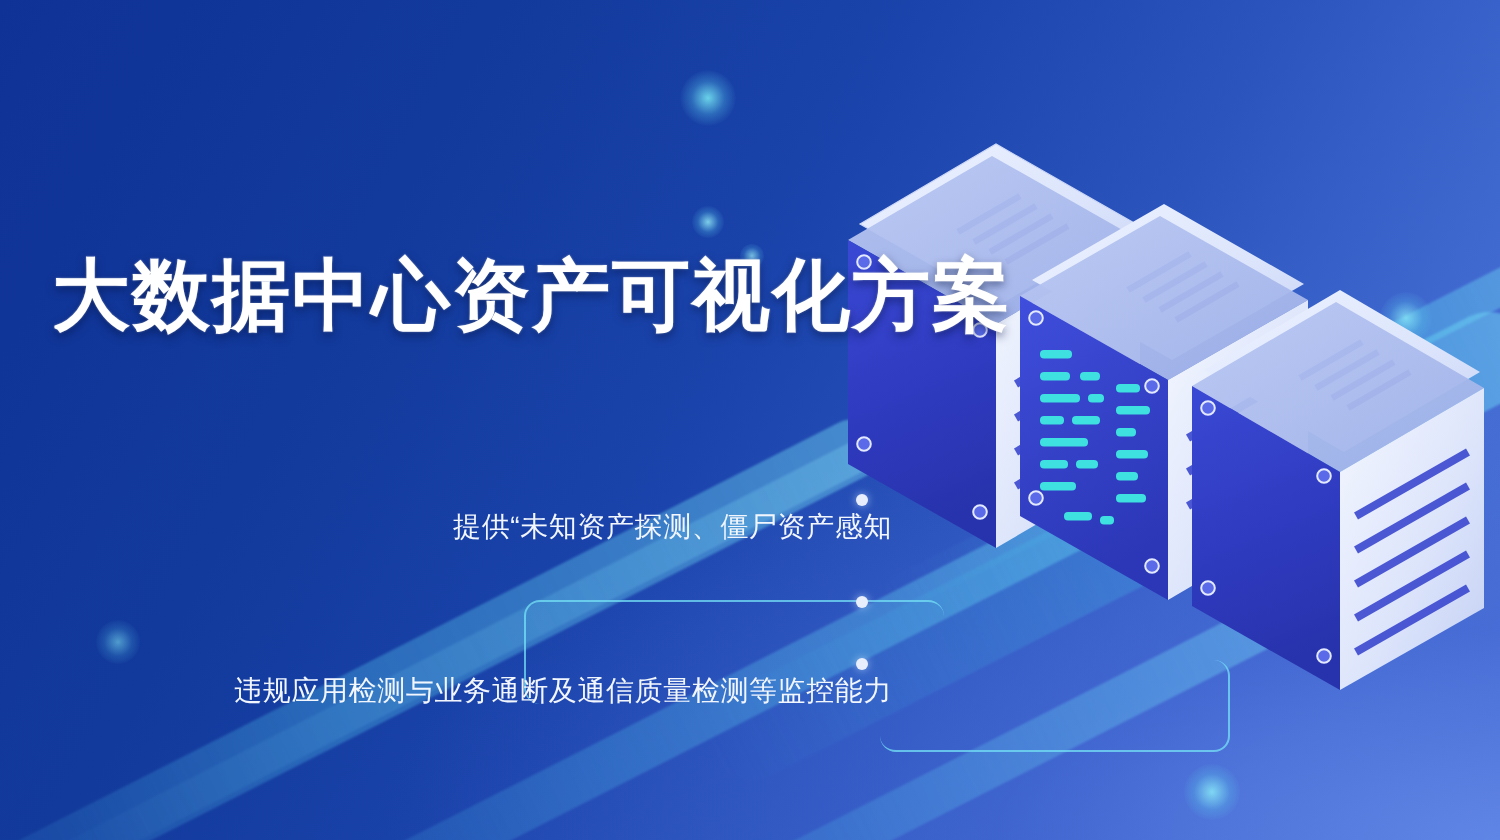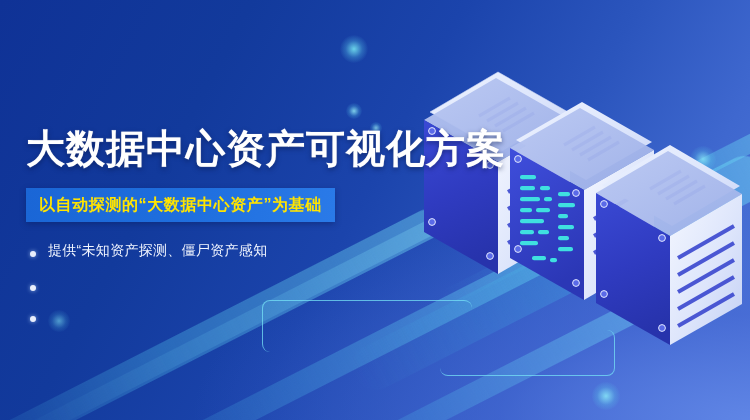--- a/index.html
+++ b/index.html
@@ -49,21 +49,21 @@
 
   .badge{
     position:absolute;left:26px;top:188px;height:34px;
     display:inline-flex;align-items:center;padding:0 13px;
     background:linear-gradient(96deg,#1a66d6 0%,#1f6fdf 55%,#2a7ae8 100%);
     color:#ffe400;font-size:16px;font-weight:700;letter-spacing:0.6px;
     white-space:nowrap;box-shadow:0 2px 6px rgba(5,20,70,0.35);
   }
 
   .bullets{position:absolute;left:26px;top:240px;width:420px;}
-  .bullet{display:flex;align-items:center;margin-bottom:18px;}
+  .bullet{display:flex;align-items:flex-end;margin-bottom:18px;flex-direction:column;}
   .dot{
     width:6px;height:6px;border-radius:50%;background:#e8eefc;
     margin:7px 12px 0 4px;flex:0 0 auto;
     box-shadow:0 0 4px rgba(190,220,255,0.7);
   }
   .btext{font-size:14px;line-height:20px;color:#f2f6ff;white-space:nowrap;letter-spacing:0.3px;}
 
   
   .art{position:absolute;right:0;top:0;width:330px;height:420px;}
   .art svg{display:block;}
@@ -209,29 +209,29 @@
         <circle cx="184" cy="294" r="3.4" fill="#5a6ae8" stroke="#e3e9ff" stroke-width="1"></circle>
         <circle cx="242" cy="328" r="3.4" fill="#5a6ae8" stroke="#e3e9ff" stroke-width="1"></circle>
       </g>
     </svg>
   </div>
 
   <div class="content">
 
     <div class="title">大数据中心资产可视化方案</div>
 
-    <div class="badge">以自动探测的“大数据中心资产”为基础</div>
 
     <div class="bullets">
       <div class="bullet">
         <span class="dot"></span>
         <span class="btext">提供“未知资产探测、僵尸资产感知</span>
       </div>
       <div class="bullet">
         <span class="dot"></span>
       </div>
       <div class="bullet">
         <span class="dot"></span>
+        <span class="btext">违规应用检测与业务通断及通信质量检测等监控能力</span>
       </div>
     </div>
 
   </div>
 </div>
 
 </body></html>

